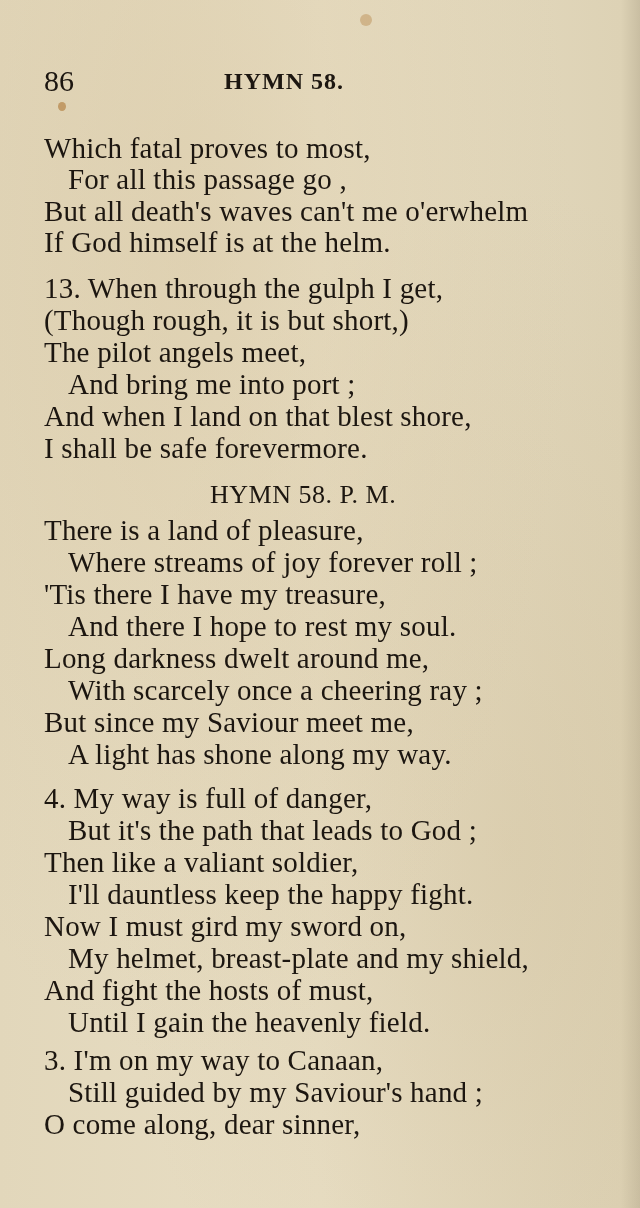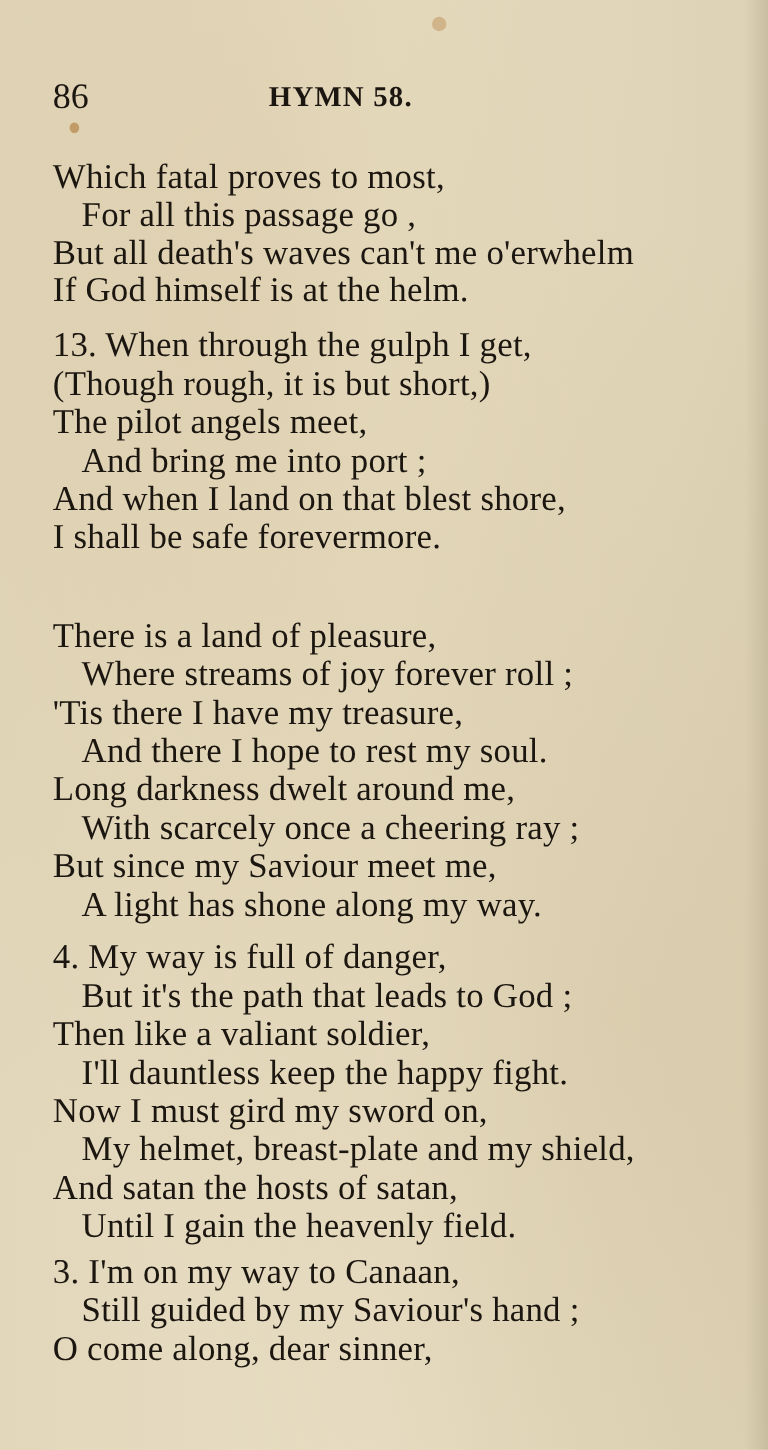--- a/index.html
+++ b/index.html
@@ -45,40 +45,41 @@
 
   <div>
     <div class="line flush" style="top:272px">13.   When through the gulph I get,</div>
     <div class="line flush" style="top:304px">(Though rough, it is but short,)</div>
     <div class="line flush" style="top:336px">The pilot angels meet,</div>
     <div class="line indent" style="top:368px">And bring me into port ;</div>
     <div class="line flush" style="top:400px">And when I land on that blest shore,</div>
     <div class="line flush" style="top:432px">I shall be safe forevermore.</div>
   </div>
 
+  <div class="heading">HYMN 58. P. M.</div>
 
   <div>
     <div class="line flush" style="top:514px">There is a land of pleasure,</div>
     <div class="line indent" style="top:546px">Where streams of joy forever roll ;</div>
     <div class="line flush" style="top:578px">'Tis there I have my treasure,</div>
     <div class="line indent" style="top:610px">And there I hope to rest my soul.</div>
     <div class="line flush" style="top:642px">Long darkness dwelt around me,</div>
     <div class="line indent" style="top:674px">With scarcely once a cheering ray ;</div>
     <div class="line flush" style="top:706px">But since my Saviour meet me,</div>
     <div class="line indent" style="top:738px">A light has shone along my way.</div>
   </div>
 
   <div>
     <div class="line flush" style="top:782px">4.   My way is full of danger,</div>
     <div class="line indent" style="top:814px">But it's the path that leads to God ;</div>
     <div class="line flush" style="top:846px">Then like a valiant soldier,</div>
     <div class="line indent" style="top:878px">I'll dauntless keep the happy fight.</div>
     <div class="line flush" style="top:910px">Now I must gird my sword on,</div>
     <div class="line indent" style="top:942px">My helmet, breast-plate and my shield,</div>
-    <div class="line flush" style="top:974px">And satan the hosts of satan,</div>
+    <div class="line flush" style="top:974px">And fight the hosts of must,</div>
     <div class="line indent" style="top:1006px">Until I gain the heavenly field.</div>
   </div>
 
   <div>
     <div class="line flush" style="top:1044px">3. I'm on my way to Canaan,</div>
     <div class="line indent" style="top:1076px">Still guided by my Saviour's hand ;</div>
     <div class="line flush" style="top:1108px">O come along, dear sinner,</div>
   </div>
 </div>
 

